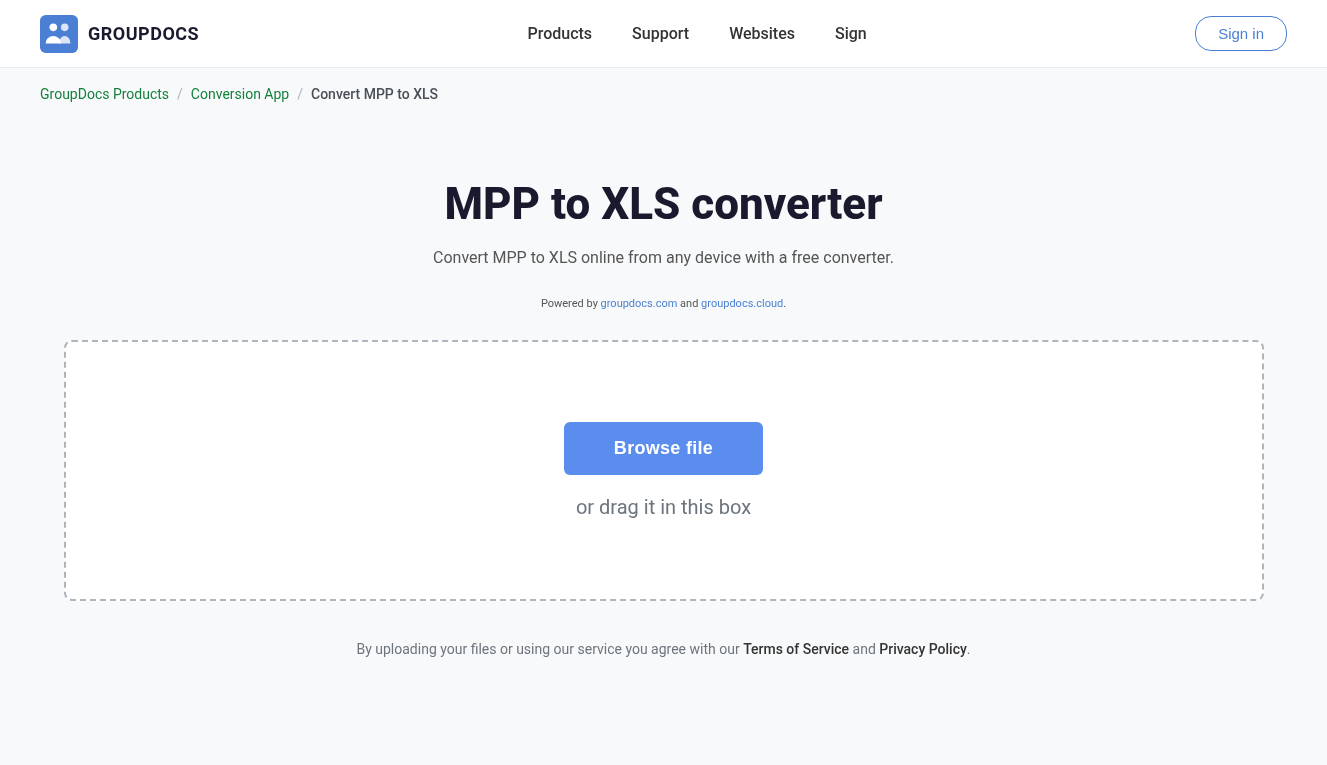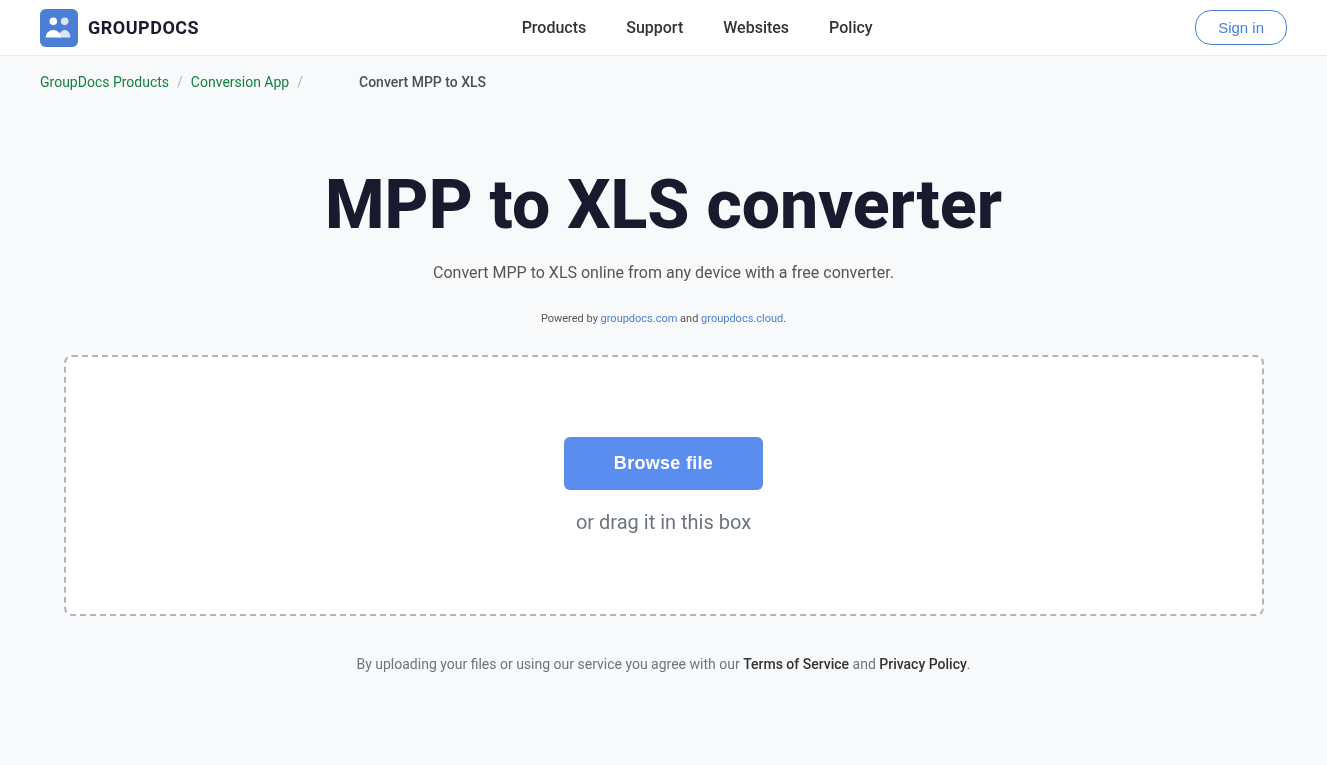--- a/index.html
+++ b/index.html
@@ -16,21 +16,21 @@
     }
 
     
     header {
       background: #ffffff;
       border-bottom: 1px solid #e9ecef;
       display: flex;
       align-items: center;
       justify-content: space-between;
       padding: 0 40px;
-      height: 56px;
+      height: 68px;
     }
 
     .logo-area {
       display: flex;
       align-items: center;
       gap: 10px;
       text-decoration: none;
     }
 
     .logo-icon {
@@ -85,33 +85,32 @@
       text-decoration: none;
     }
 
     .breadcrumb-sep {
       color: #adb5bd;
     }
 
     .breadcrumb-current {
       color: #495057;
       font-weight: 500;
-      margin-left: 48px;
     }
 
     
     main {
       display: flex;
       flex-direction: column;
       align-items: center;
       padding: 60px 40px 40px;
     }
 
     .page-title {
-      font-size: 68px;
+      font-size: 44px;
       font-weight: 800;
       color: #1a1a2e;
       text-align: left;
       margin-bottom: 20px;
       line-height: 1.1;
     }
 
     .page-subtitle {
       font-size: 16px;
       color: #555;
@@ -191,21 +190,21 @@
       <path d="M6 30c0-5 4-8 8-8s8 3 8 8" fill="white"></path>
       <path d="M20 30c0-5 3-8 6-8s6 3 6 8" fill="white" opacity="0.8"></path>
     </svg>
     <span class="logo-text">GROUPDOCS</span>
   </a>
 
   <nav>
     <a href="#">Products</a>
     <a href="#">Support</a>
     <a href="#">Websites</a>
-    <a href="#">Policy</a>
+    <a href="#">Sign</a>
   </nav>
 
   <button class="sign-in-btn">Sign in</button>
 </header>
 
 <div class="breadcrumb">
   <a href="#">GroupDocs Products</a>
   <span class="breadcrumb-sep">/</span>
   <a href="#">Conversion App</a>
   <span class="breadcrumb-sep">/</span>

